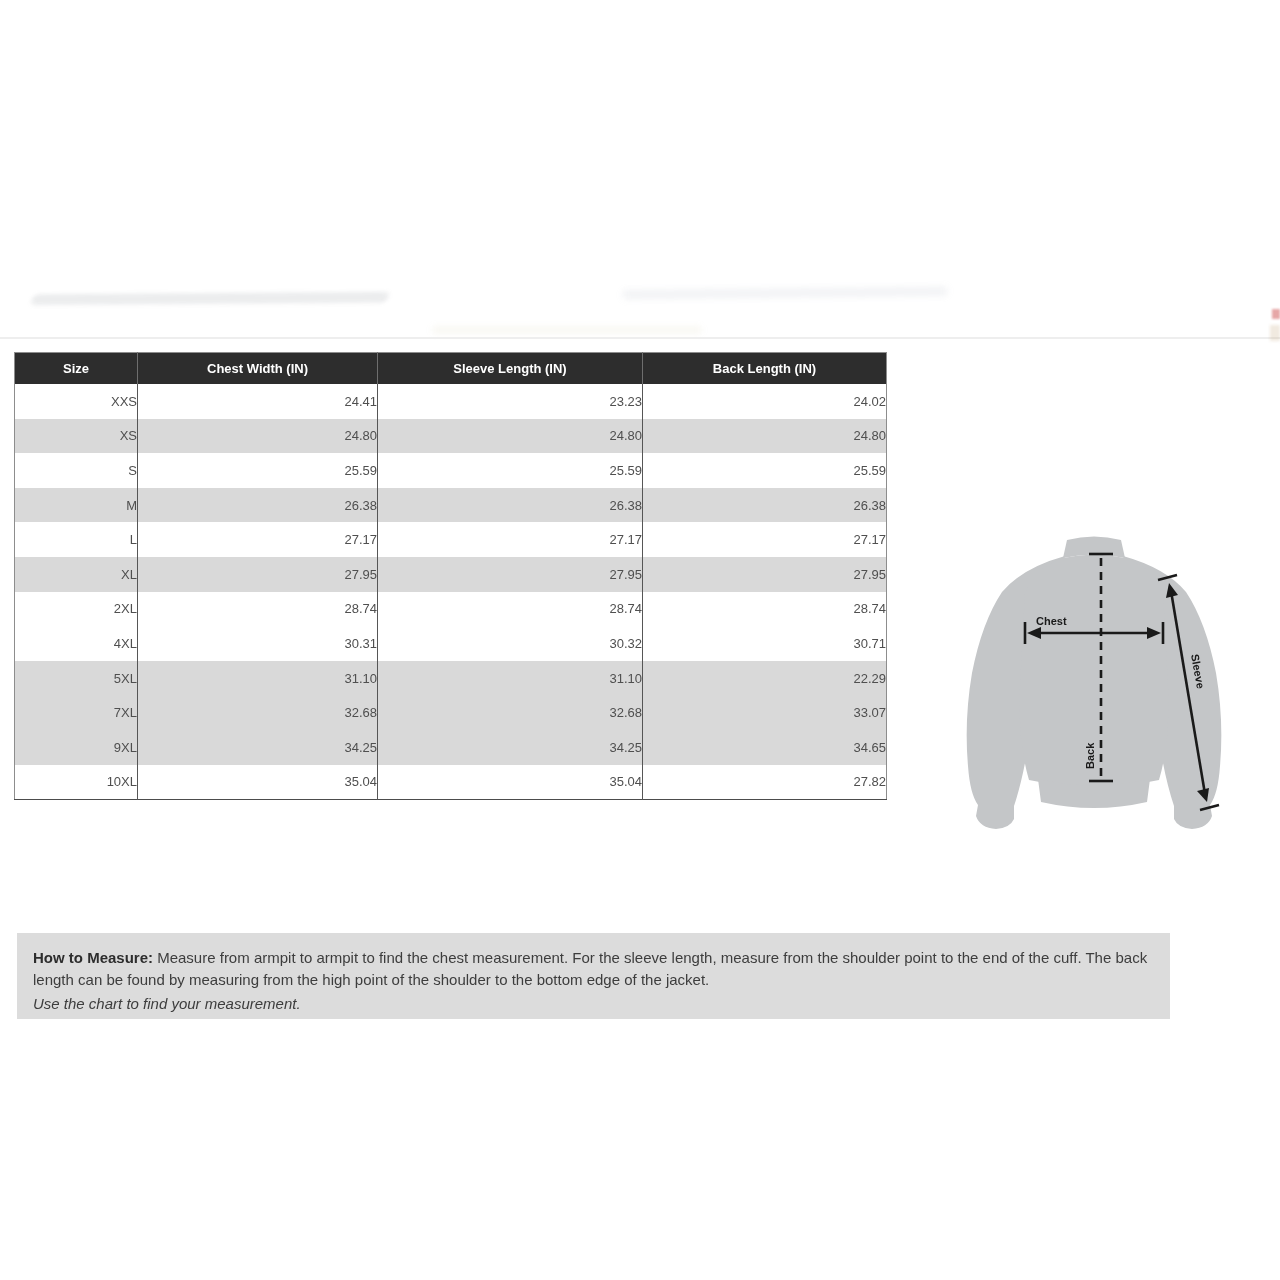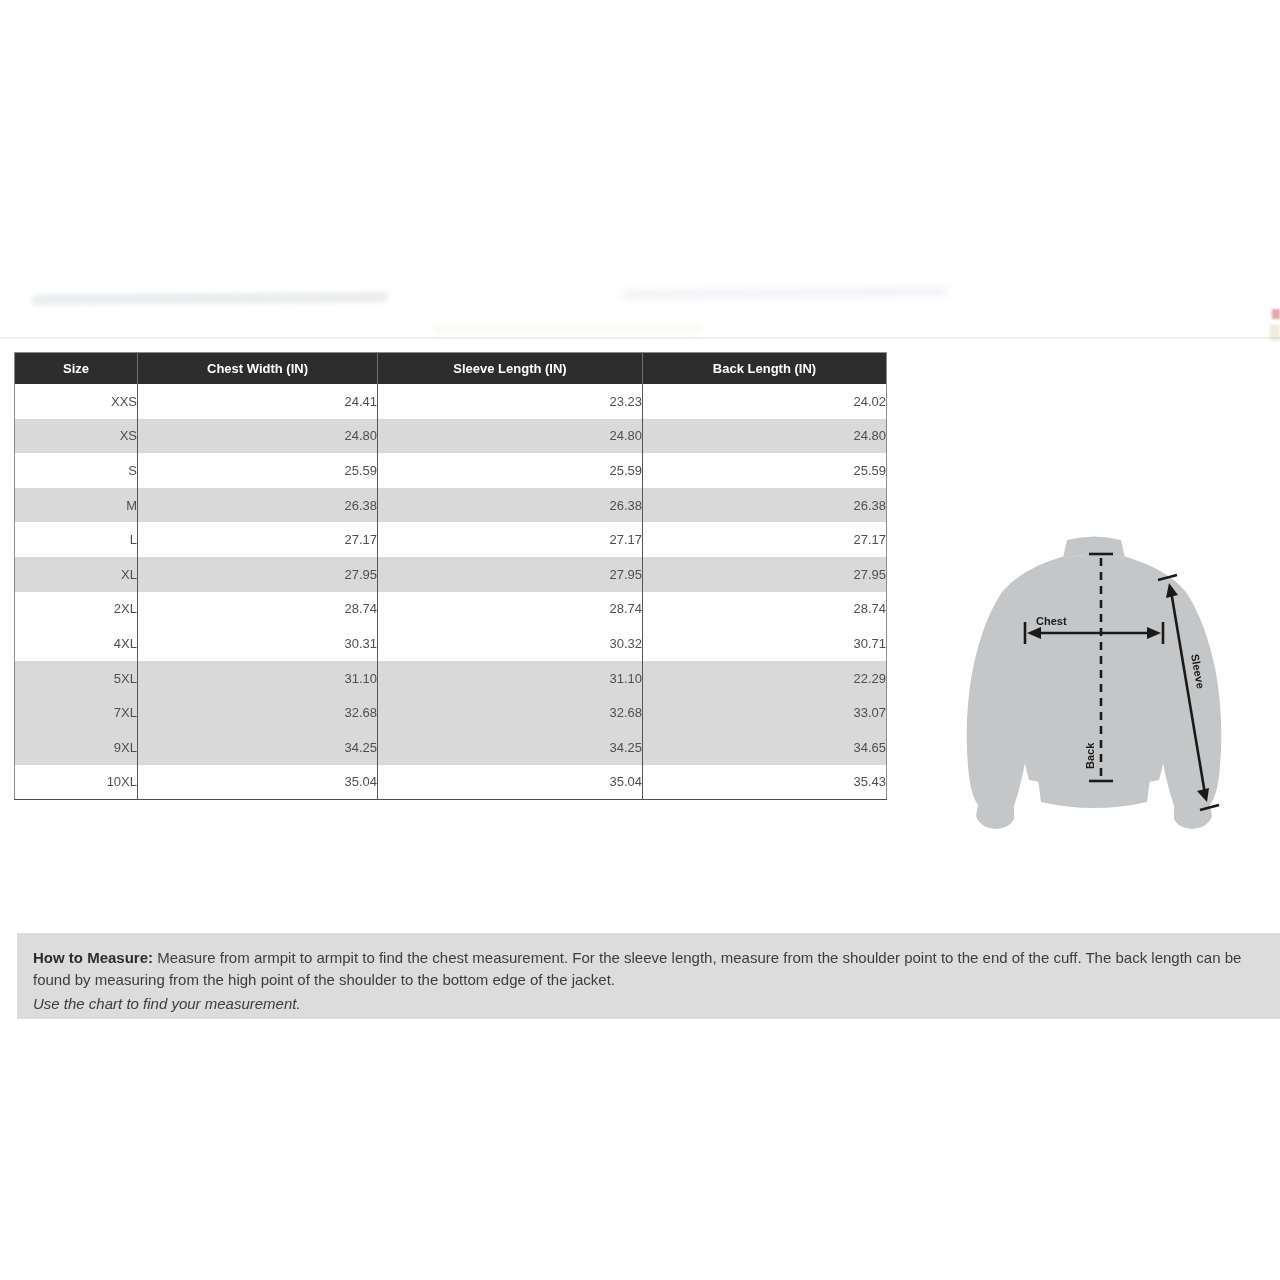--- a/index.html
+++ b/index.html
@@ -64,21 +64,21 @@
   .col-back   { width: 244px; }
 
   
   .diagram { position: absolute; left: 944px; top: 528px; width: 300px; height: 315px; }
   .diagram svg { display: block; width: 100%; height: 100%; }
   .diag-label { font-family: "Liberation Sans", sans-serif; font-weight: bold;
                 font-size: 11px; fill: #1a1a1a; }
 
   
   .measure-box {
-    position: absolute; left: 17px; top: 933px; width: 1263px; height: 86px;
+    position: absolute; left: 17px; top: 933px; width: 1153px; height: 86px;
     background: #dcdcdc;
     box-sizing: border-box;
     padding: 14px 16px 0 16px;
     color: #3d3d3d;
     font-size: 15px;
     line-height: 1.45;
   }
   .measure-box b { color: #2d2d2d; }
   .measure-note { font-style: italic; margin-top: 2px; }
 </style>
@@ -174,21 +174,21 @@
           <tr class="stripe">
             <td>9XL</td>
             <td>34.25</td>
             <td>34.25</td>
             <td>34.65</td>
           </tr>
           <tr>
             <td>10XL</td>
             <td>35.04</td>
             <td>35.04</td>
-            <td>35.43</td>
+            <td>27.82</td>
           </tr>
         </tbody>
     </table>
   </div>
 
   <div class="diagram">
     <svg viewBox="0 0 300 315" xmlns="http://www.w3.org/2000/svg">
       <g fill="#c4c6c8">
 
         <path d="M123,12 Q150,5 177,12 L181,30 Q150,23 119,30 Z"></path>

